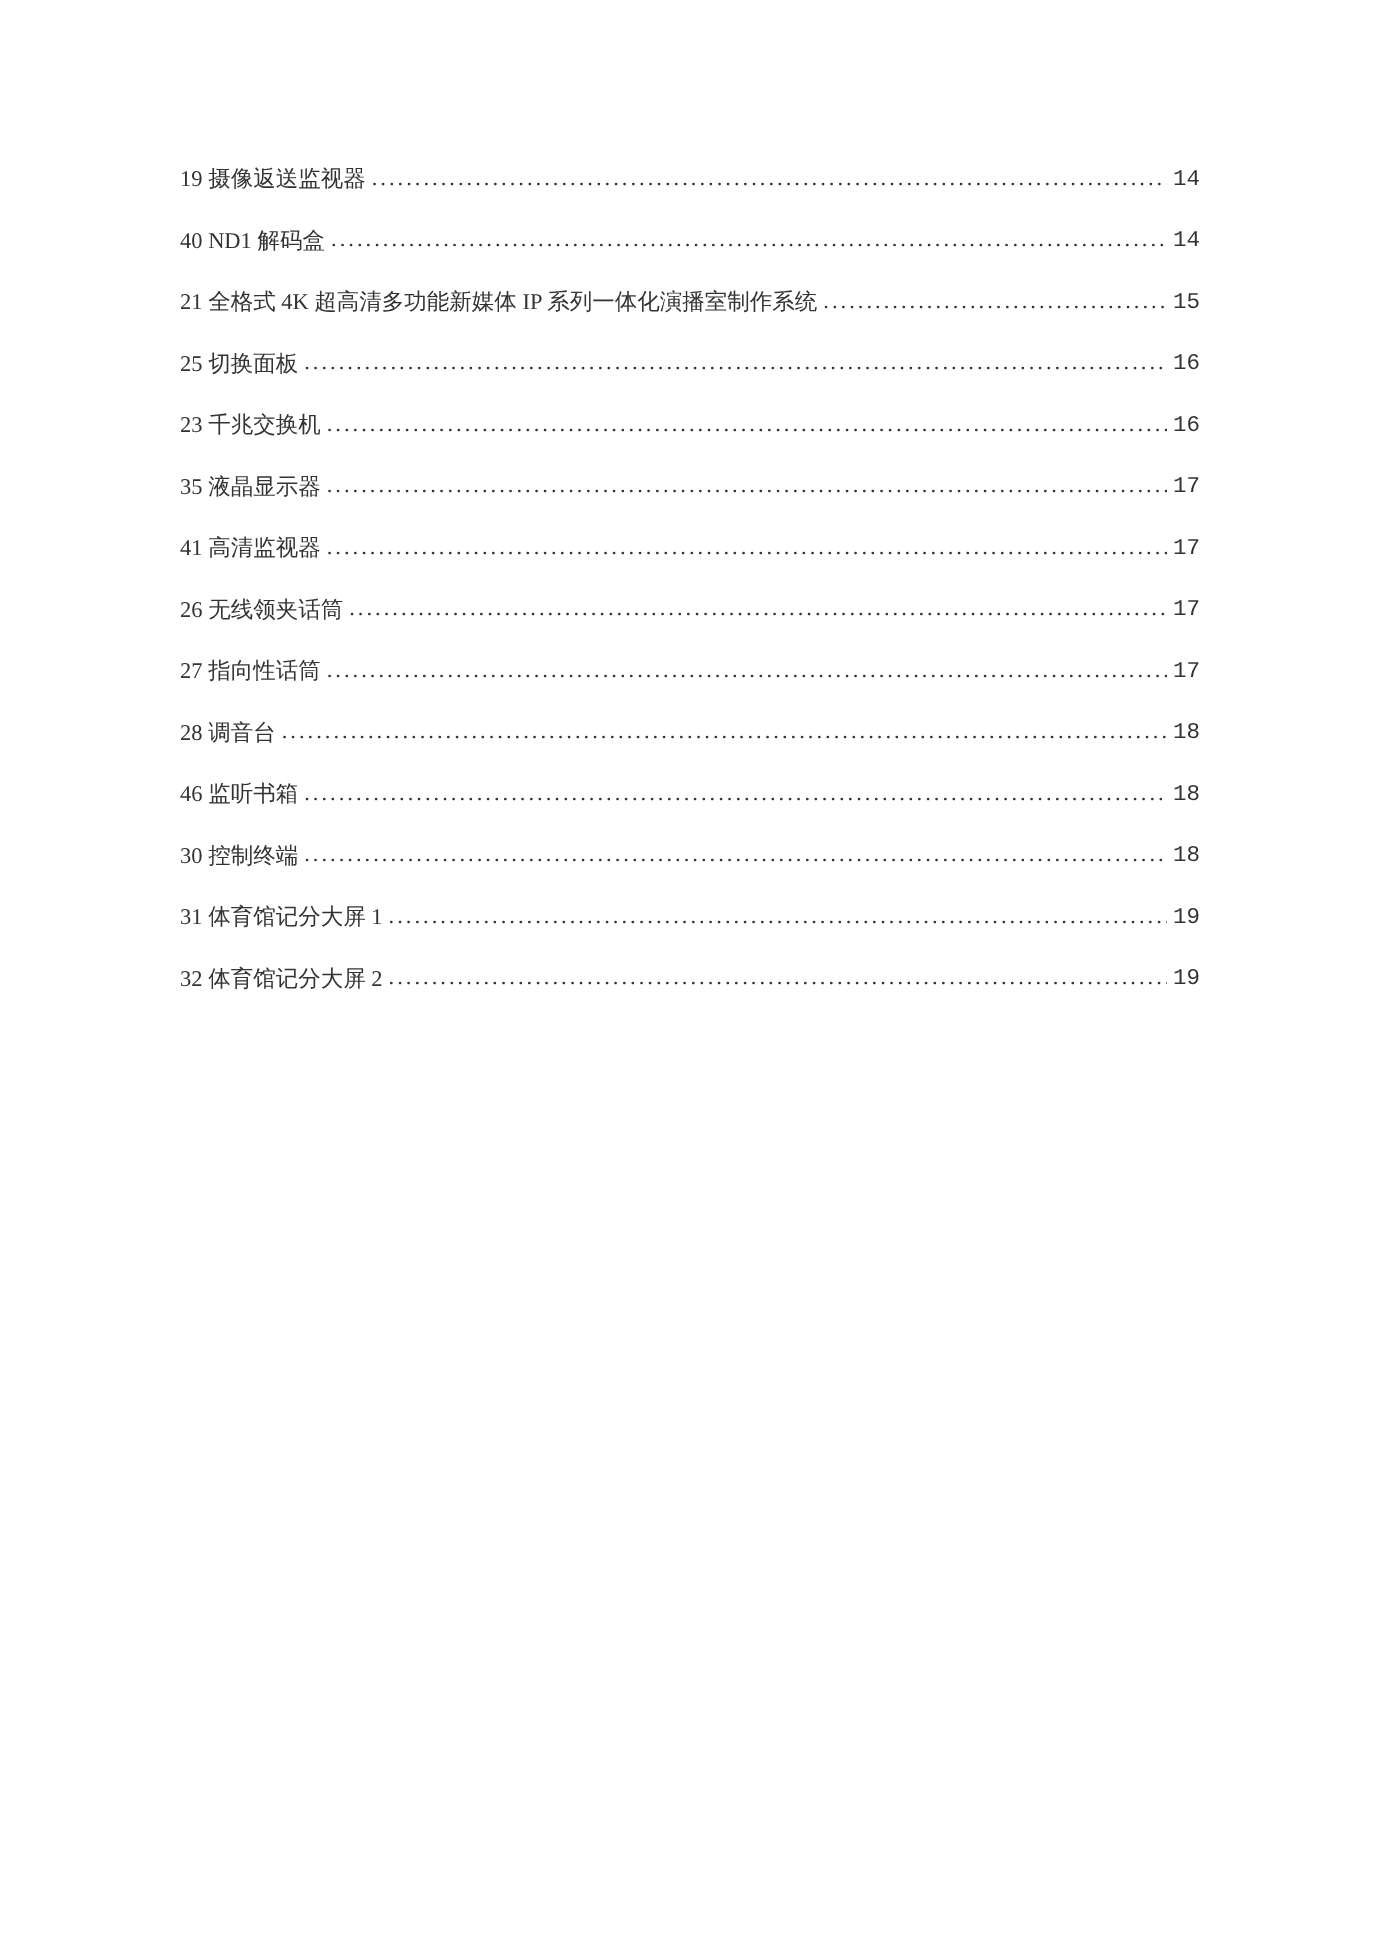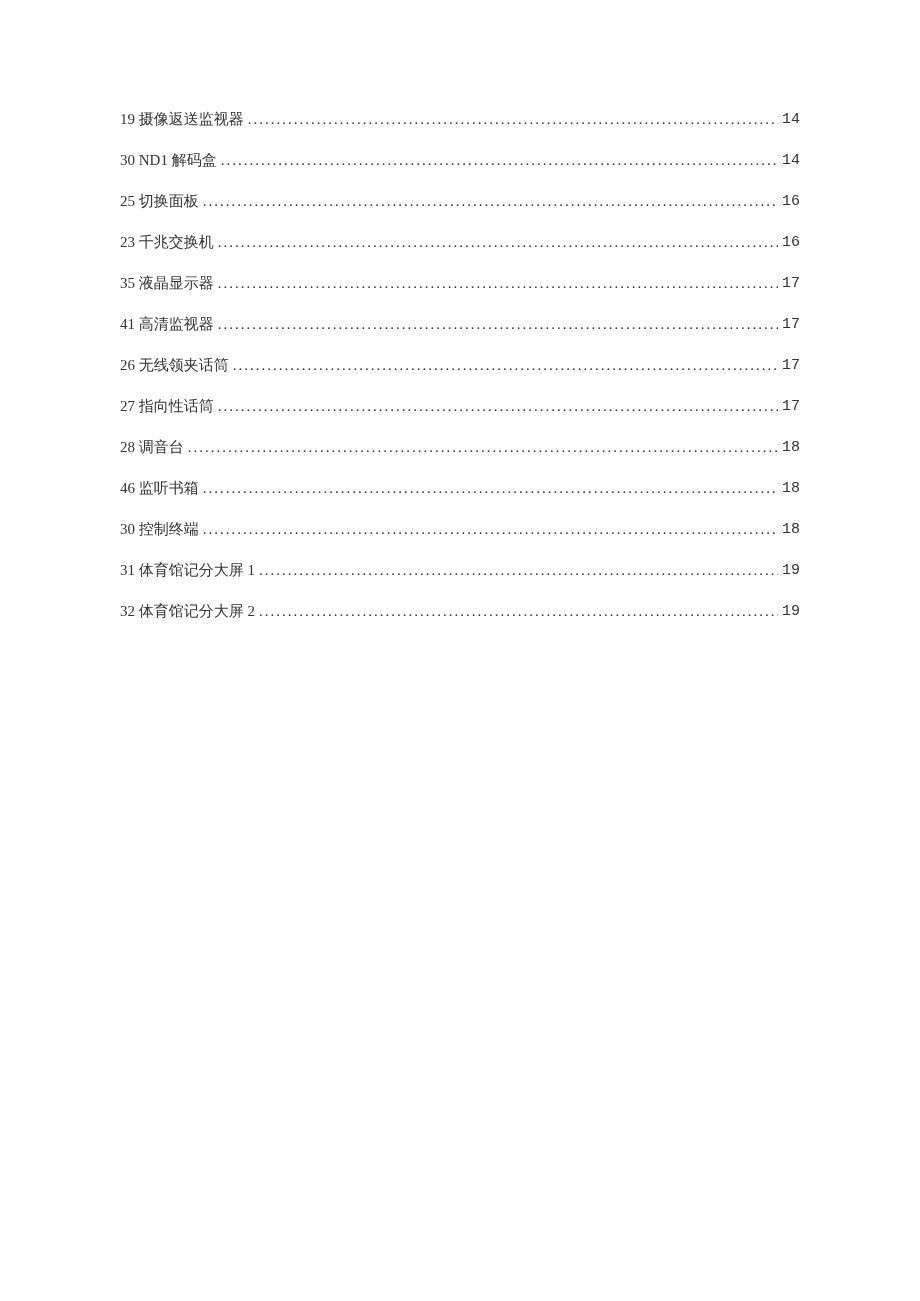--- a/index.html
+++ b/index.html
@@ -47,23 +47,28 @@
 </head>
 <body>
 
 <ul class="toc-list" id="toc-container">
 <li class="toc-item">
       <span class="toc-label">19 摄像返送监视器</span>
       <span class="toc-dots"></span>
       <span class="toc-page">14</span>
     </li>
     <li class="toc-item">
-      <span class="toc-label">30 ND1 解码盒</span>
+      <span class="toc-label">40 ND1 解码盒</span>
       <span class="toc-dots"></span>
       <span class="toc-page">14</span>
+    </li>
+    <li class="toc-item">
+      <span class="toc-label">21 全格式 4K 超高清多功能新媒体 IP 系列一体化演播室制作系统</span>
+      <span class="toc-dots"></span>
+      <span class="toc-page">15</span>
     </li>
     <li class="toc-item">
       <span class="toc-label">25 切换面板</span>
       <span class="toc-dots"></span>
       <span class="toc-page">16</span>
     </li>
     <li class="toc-item">
       <span class="toc-label">23 千兆交换机</span>
       <span class="toc-dots"></span>
       <span class="toc-page">16</span>

